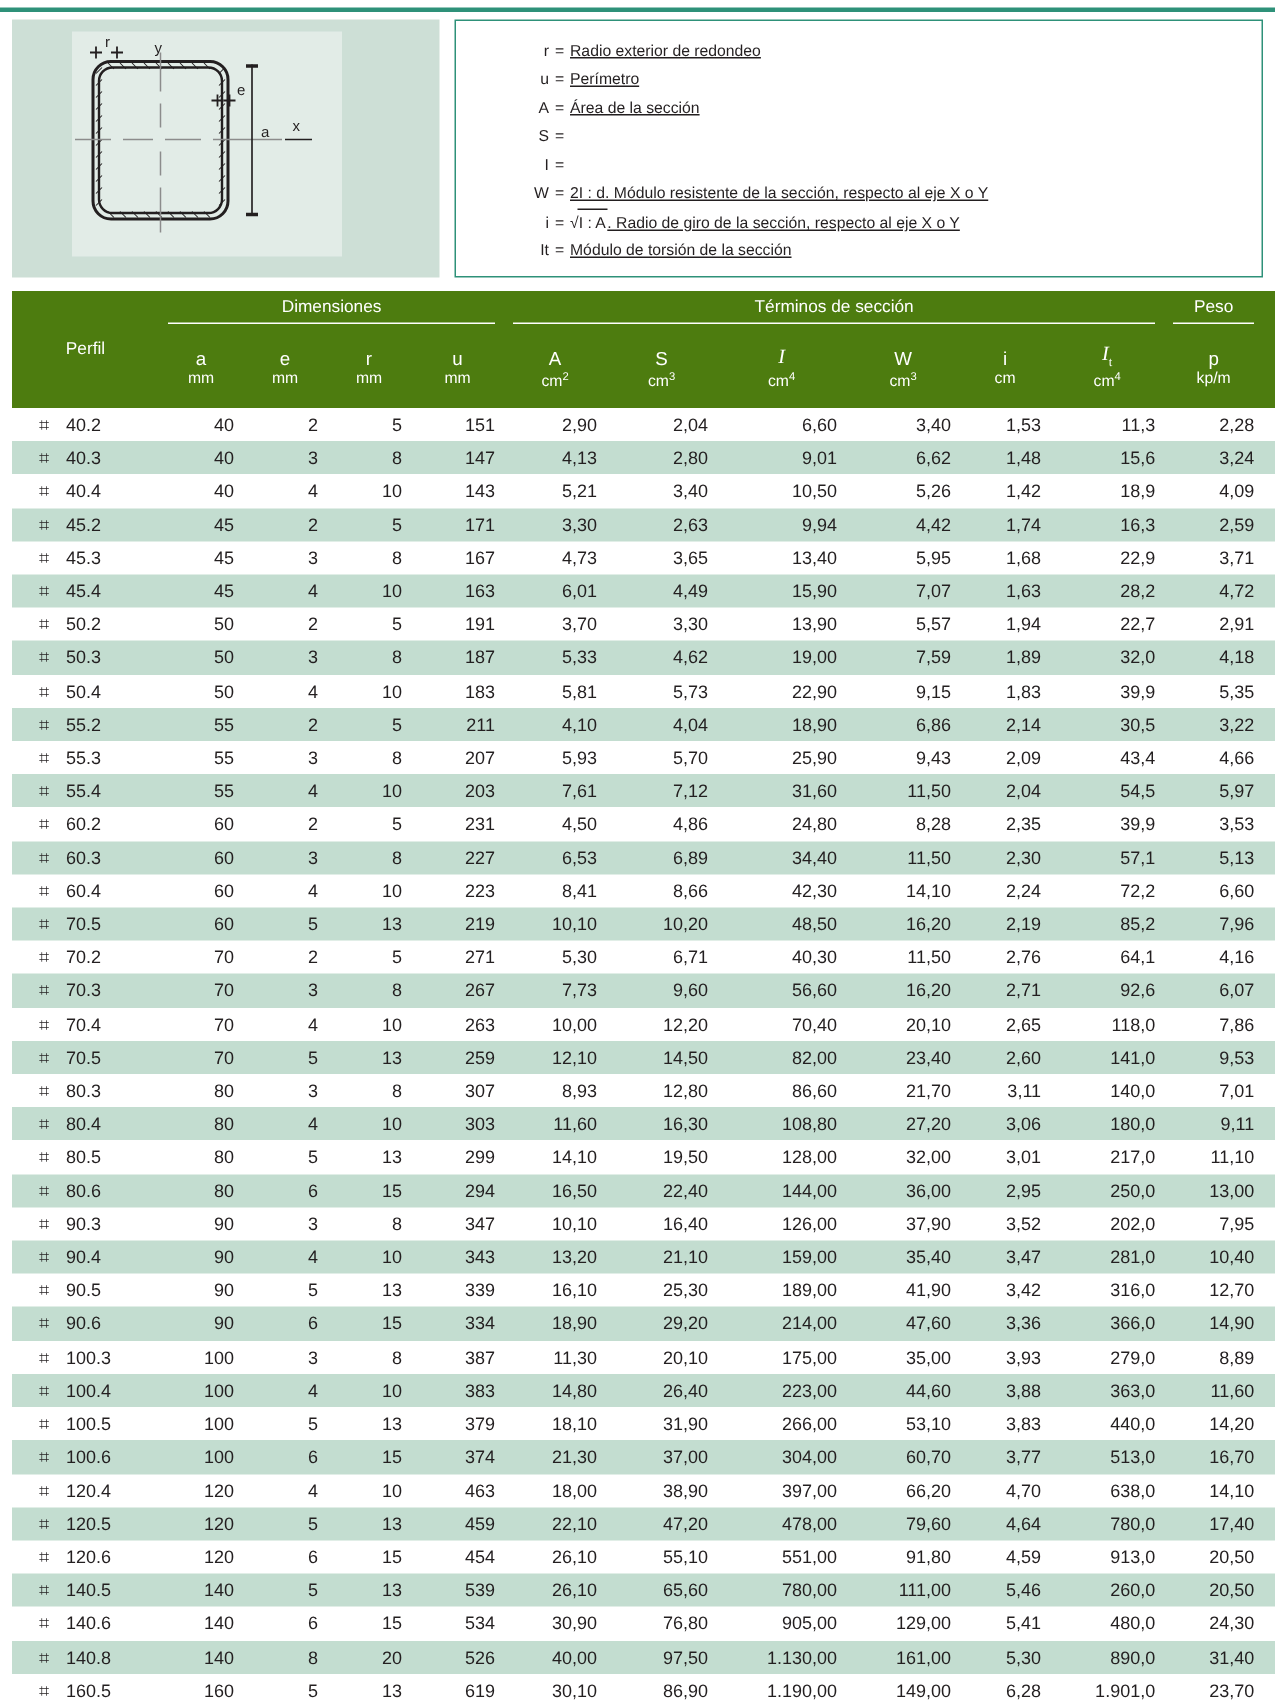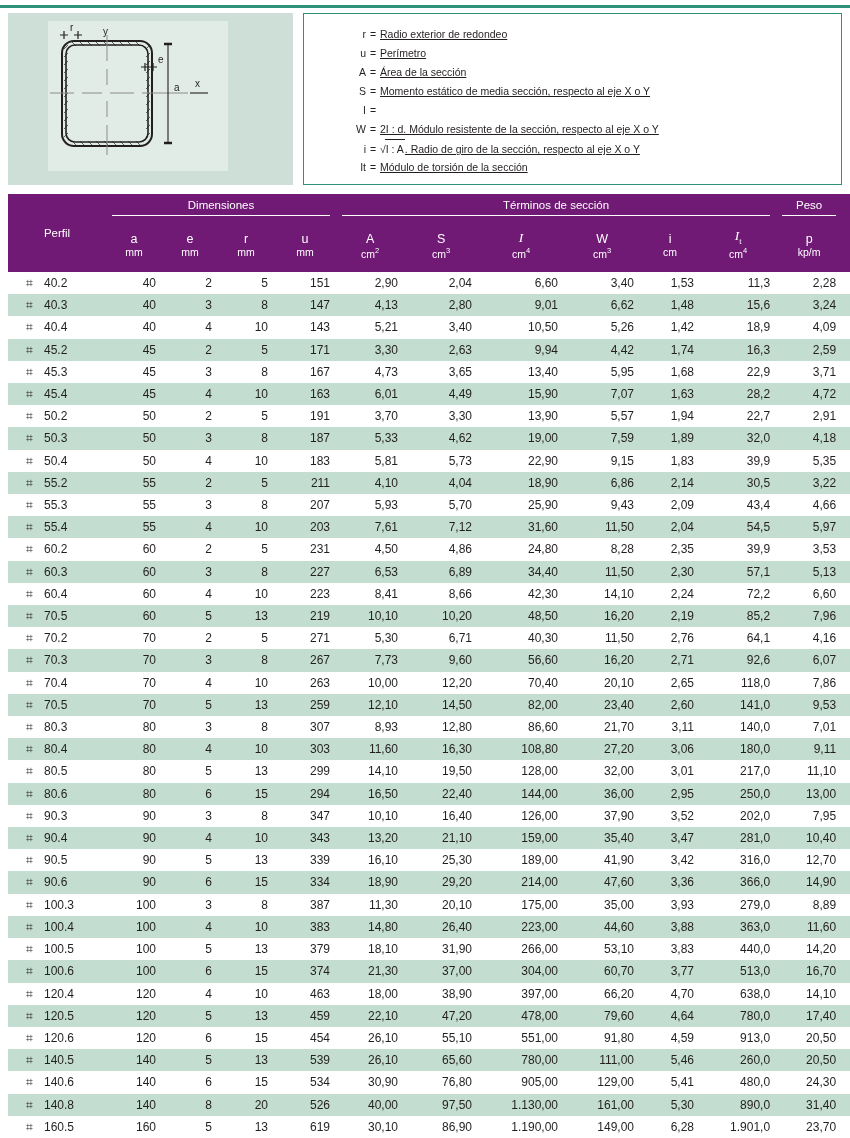--- a/index.html
+++ b/index.html
@@ -85,21 +85,21 @@
   }
   table.data {
     border-collapse: collapse;
     width: 834px;
     table-layout: fixed;
     font-size: 11.5px;
     color: #231f20;
   }
 
   thead.head-green th {
-    background: #701a75;
+    background: #4d7c0f;
     color: #ffffff;
     font-weight: normal;
     padding: 0;
   }
   .grp-cell {
     height: 22px;
     font-size: 11.5px;
     vertical-align: middle;
     text-align: center;
     position: relative;
@@ -236,21 +236,20 @@
 
         <div class="legend-row">
           <span class="legend-sym">A</span>
           <span class="legend-eq">=</span>
           <span class="legend-def">Área de la sección</span>
         </div>
 
         <div class="legend-row">
           <span class="legend-sym">S</span>
           <span class="legend-eq">=</span>
-          <span class="legend-def">Momento estático de media sección, respecto al eje X o Y</span>
         </div>
 
         <div class="legend-row">
           <span class="legend-sym">I</span>
           <span class="legend-eq">=</span>
         </div>
 
         <div class="legend-row">
           <span class="legend-sym">W</span>
           <span class="legend-eq">=</span>

